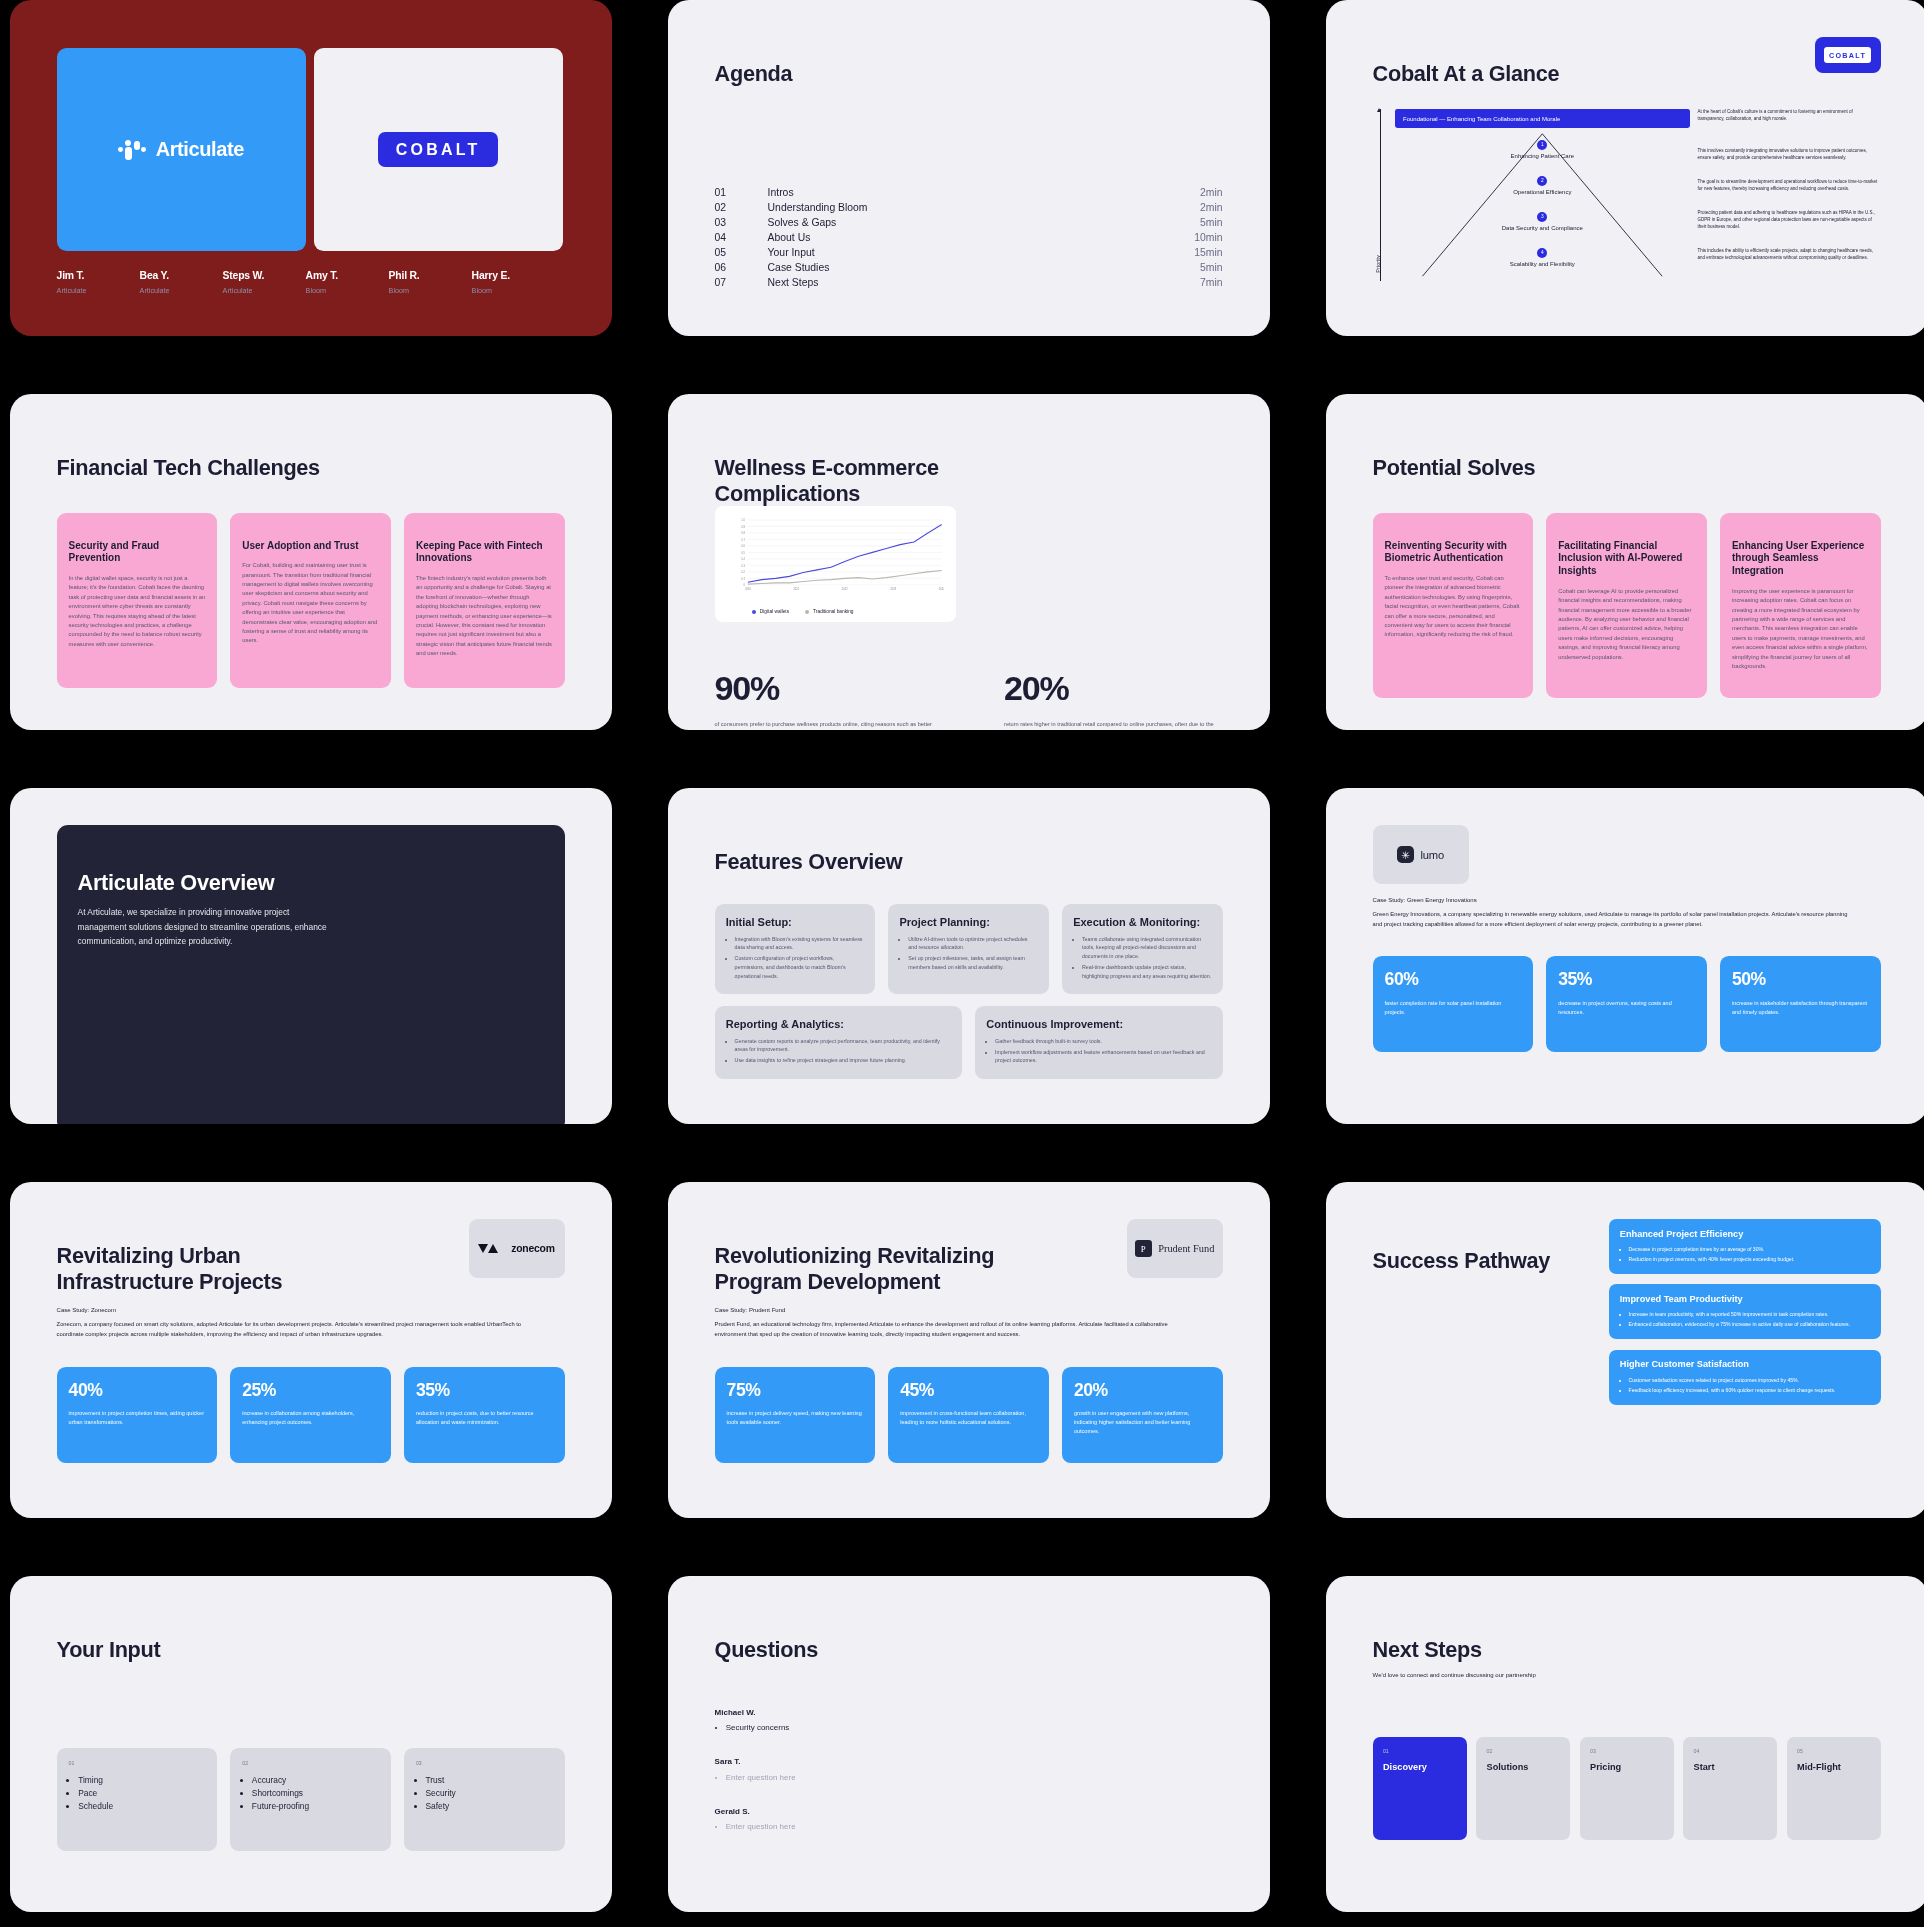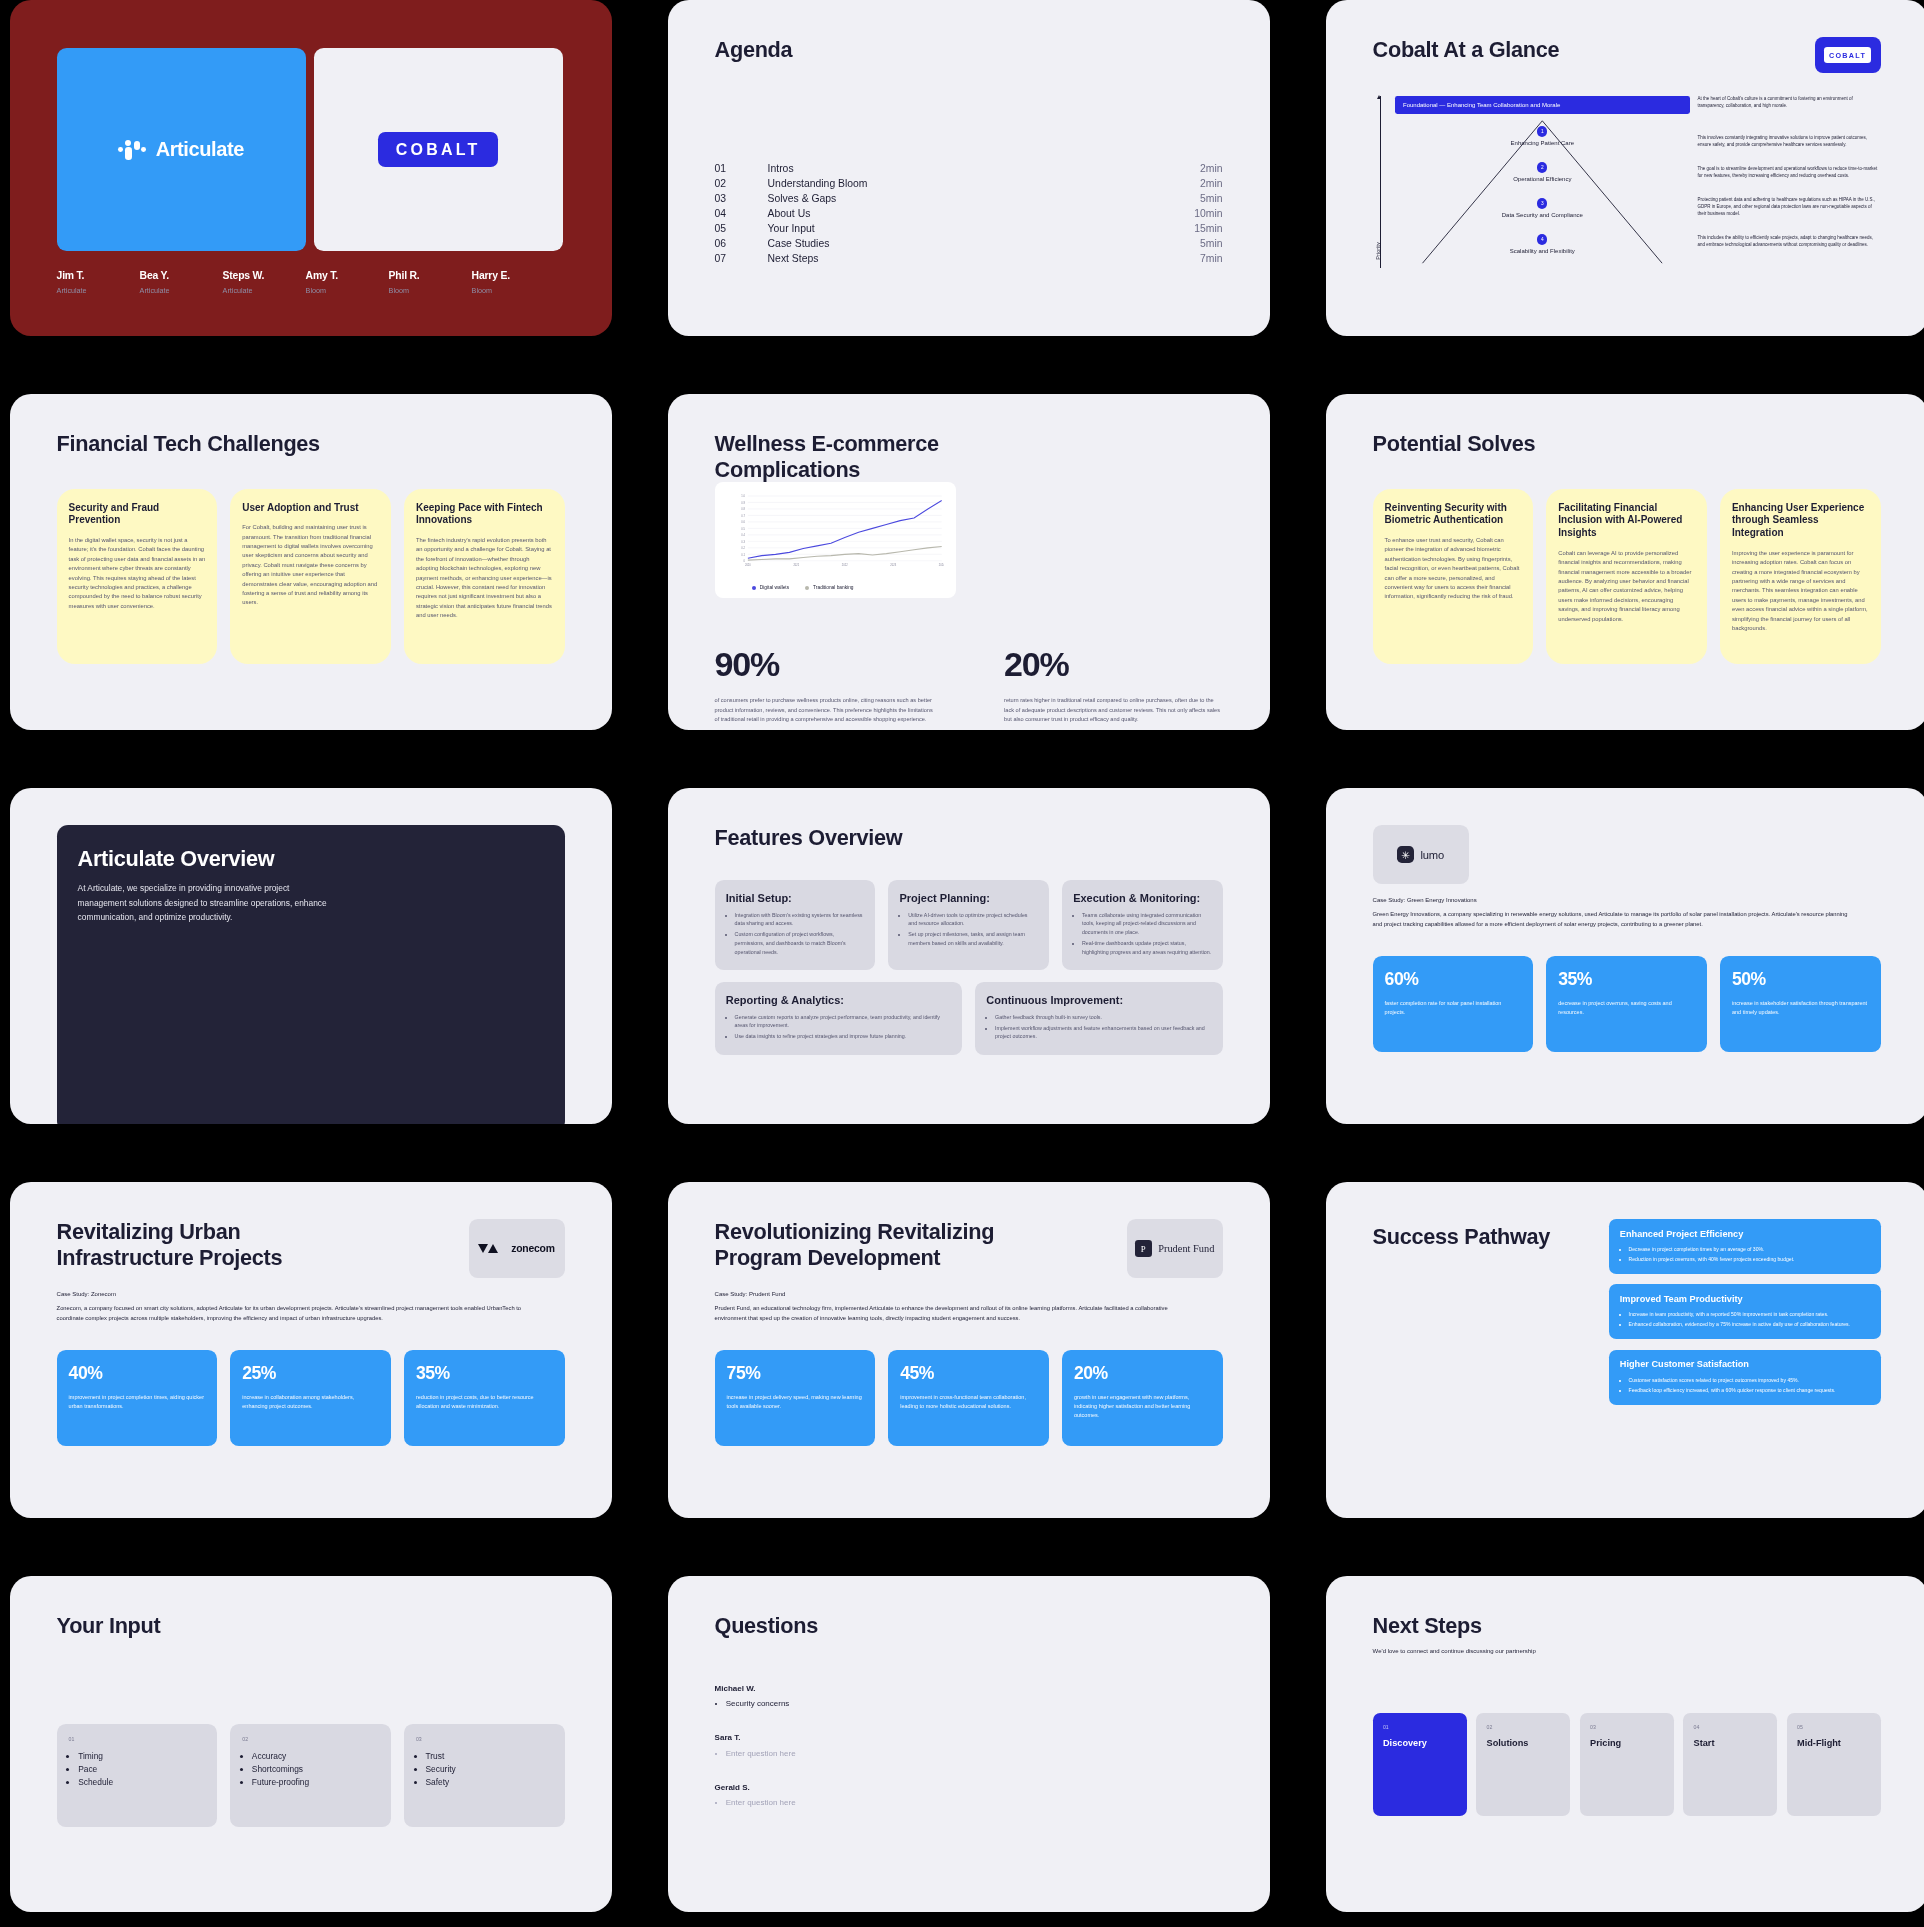--- a/index.html
+++ b/index.html
@@ -22,21 +22,21 @@
     background: #f0f0f5;
     border-radius: 21px;
     position: relative;
     overflow: hidden;
     padding: 37px 47px;
   }
   .slide.dark { background: #7f1d1d; }
 
   h1.title {
     font-size: 21.7px; font-weight: 700; color: #1d1d33;
-    letter-spacing: -0.3px; line-height: 1.18;
+    letter-spacing: -0.3px; line-height: 1.18; margin-top: 24px;
   }
   h1.title.white { color: #fff; }
 
   
   .cover-row { display: flex; gap: 8px; margin-top: 11.2px; }
   .logo-panel {
     width: 249px; height: 203px; border-radius: 9.6px;
     display: flex; align-items: center; justify-content: center;
   }
   .logo-panel.blue { background: #339bf7; }
@@ -108,21 +108,21 @@
     width:10.4px; height:10.4px; border-radius:50%; background:#2b2be0; color:#fff;
     font-size:4.8px; display:inline-flex; align-items:center; justify-content:center;
   }
   .pyr-name { font-size:6px; color:#1d1d33; margin-top:3.2px; }
   .pyr-descs { width:191px; padding-left:8px; padding-top:19px; }
   .pyr-descs p { font-size:4.5px; line-height:1.55; color:#1d1d33; margin-bottom:17px; }
 
   
   .cards3 { display:flex; gap:13px; margin-top:32px; }
   .card-grey {
-    background:#fef9c3; border-radius:18px; padding:13px 12px;
+    background:#f9a8d4; border-radius:9px; padding:27px 12px;
     flex:1; min-height:175px;
   }
   .card-grey h3 { font-size:10px; color:#1d1d33; line-height:1.28; font-weight:700; }
   .card-grey p { font-size:5.8px; color:#55556e; line-height:1.62; margin-top:8.8px; }
 
   
   .wellness-top { display:flex; justify-content:space-between; align-items:flex-start;flex-direction:column; }
   .wellness-title { width: 241px; }
   .chart-card { background:#fff; border-radius:8px; padding:9.6px 11.2px 8px; width:241px; }
   .chart-inner { position:relative; height:88px; }

